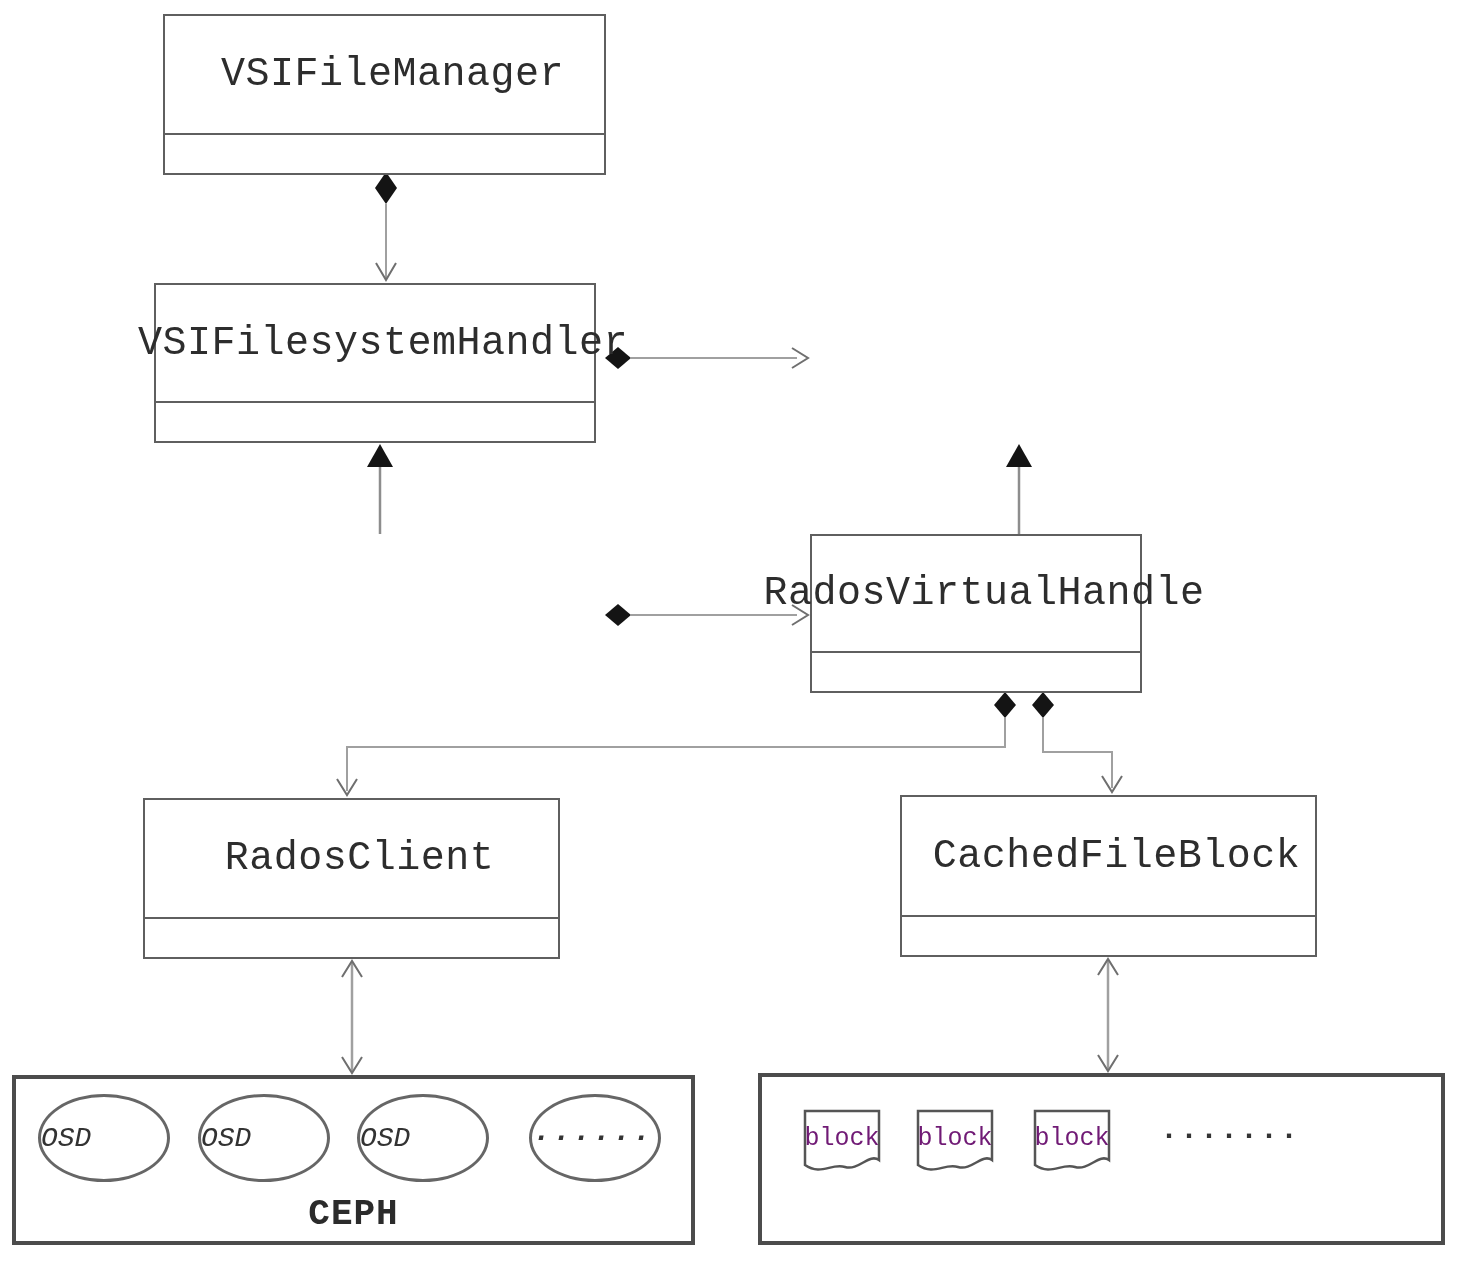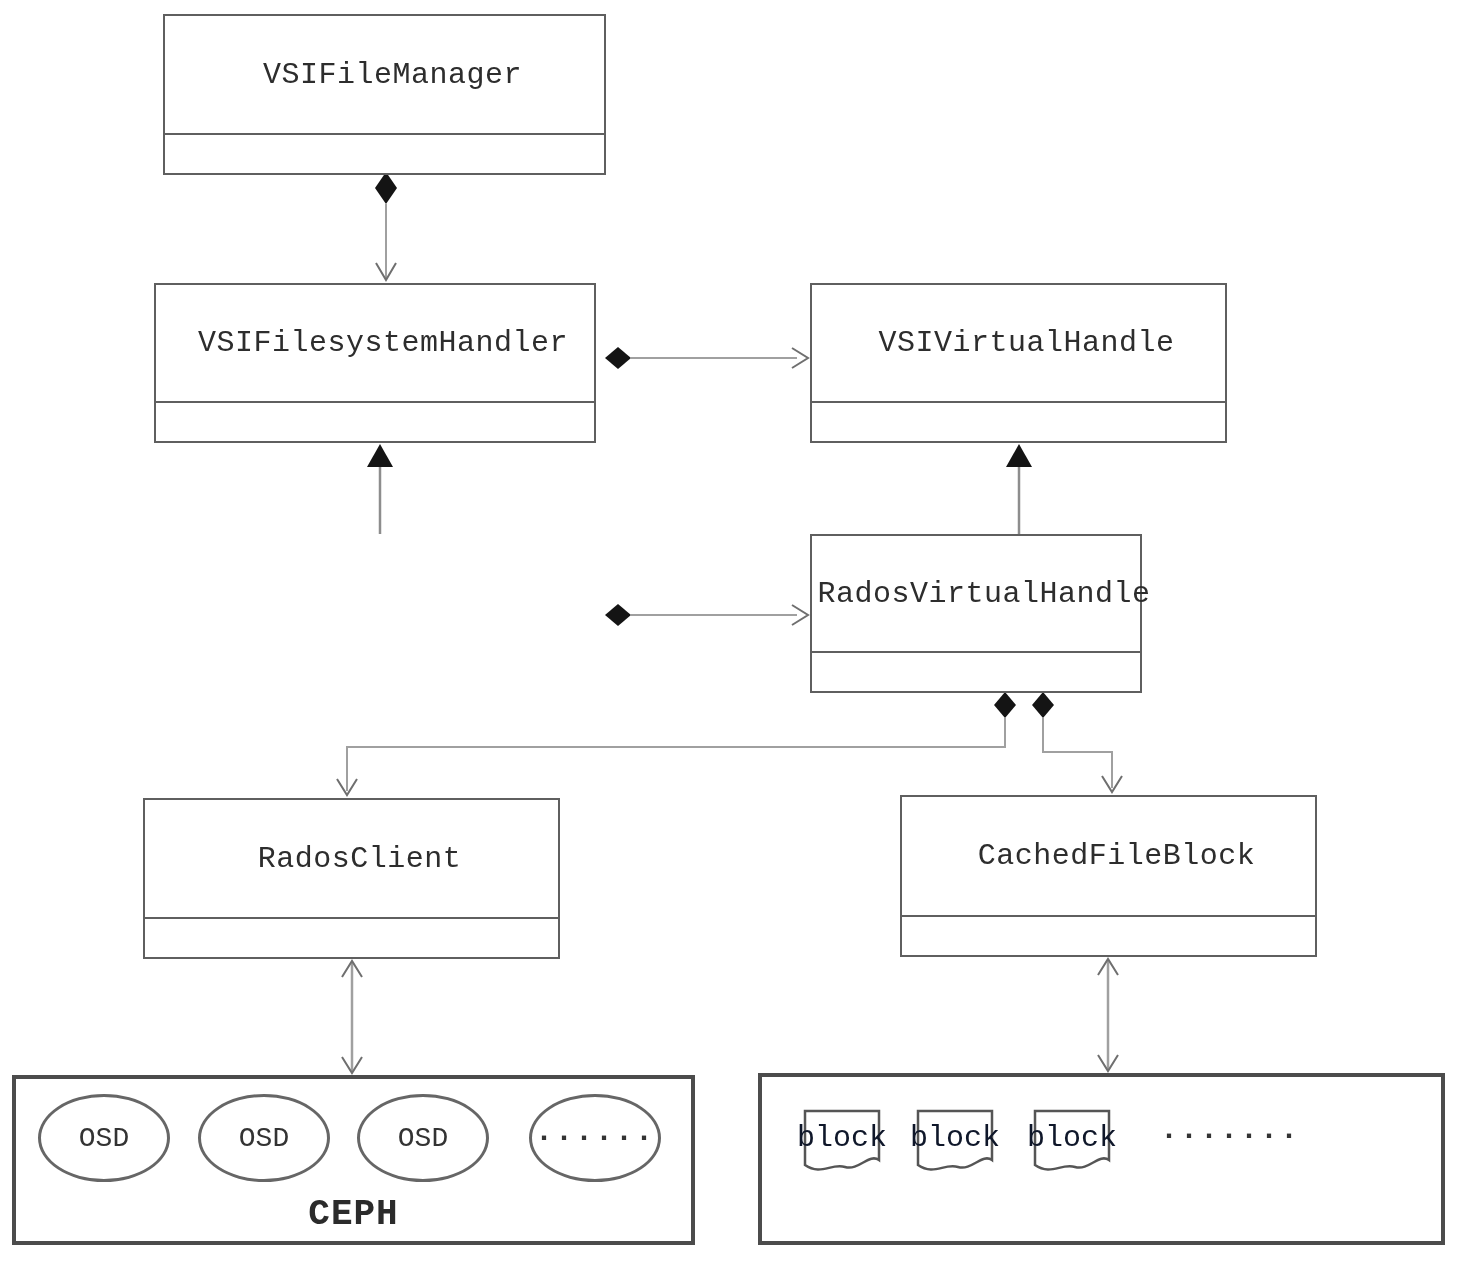--- a/index.html
+++ b/index.html
@@ -14,51 +14,52 @@
   .cls{
     position:absolute;
     box-sizing:border-box;
     border:2px solid #5f5f5f;
     background:#ffffff;
     display:flex;flex-direction:column;
   }
   .cls-title{
     flex:1;
     display:flex;align-items:center;justify-content:center;
-    font-size:30px;letter-spacing:0.5px;color:#2d2d2d;
+    font-size:40px;letter-spacing:0.5px;color:#2d2d2d;
     white-space:nowrap;
     padding-left:16px;
   }
   .cls-empty{
     height:38px;
     border-top:2px solid #5f5f5f;
   }
   .container-box{
     position:absolute;
     box-sizing:border-box;
     border:4px solid #4c4c4c;
     background:#ffffff;
   }
   .osd{
     position:absolute;
     box-sizing:border-box;
     width:132px;height:88px;
     border:3px solid #666666;
     border-radius:50%;
-    display:flex;align-items:center;justify-content:center;
+    display:flex;align-items:center;justify-content:flex-start;
     font-size:28px;color:#333333;
     background:#ffffff;
+    font-style:italic;
   }
   .osd.dots{font-size:30px;font-weight:bold;letter-spacing:2px;}
   .blockdoc{position:absolute;width:80px;height:74px;}
   .blockdoc svg{position:absolute;left:0;top:0;}
   .blockdoc .blocktext{
     position:absolute;left:0;top:4px;right:0;height:52px;
     display:flex;align-items:center;justify-content:center;
-    font-size:30px;color:#0f172a;
+    font-size:25px;color:#701a75;
   }
   .mem-dots{
     position:absolute;
     font-size:30px;font-weight:bold;letter-spacing:2px;color:#333333;
     white-space:nowrap;
   }
   .container-label{
     position:absolute;left:0;right:0;bottom:6px;
     text-align:center;
     font-size:36px;font-weight:bold;color:#2b2b2b;
@@ -128,24 +129,20 @@
   <div class="cls" style="left:163px;top:14px;width:443px;height:161px">
     <div class="cls-title">VSIFileManager</div>
     <div class="cls-empty"></div>
   </div>
 
   <div class="cls" style="left:154px;top:283px;width:442px;height:160px">
     <div class="cls-title">VSIFilesystemHandler</div>
     <div class="cls-empty"></div>
   </div>
 
-  <div class="cls" style="left:810px;top:283px;width:417px;height:160px">
-    <div class="cls-title">VSIVirtualHandle</div>
-    <div class="cls-empty"></div>
-  </div>
 
 
   <div class="cls" style="left:810px;top:534px;width:332px;height:159px">
     <div class="cls-title">RadosVirtualHandle</div>
     <div class="cls-empty"></div>
   </div>
 
   <div class="cls" style="left:900px;top:795px;width:417px;height:162px">
     <div class="cls-title">CachedFileBlock</div>
     <div class="cls-empty"></div>

